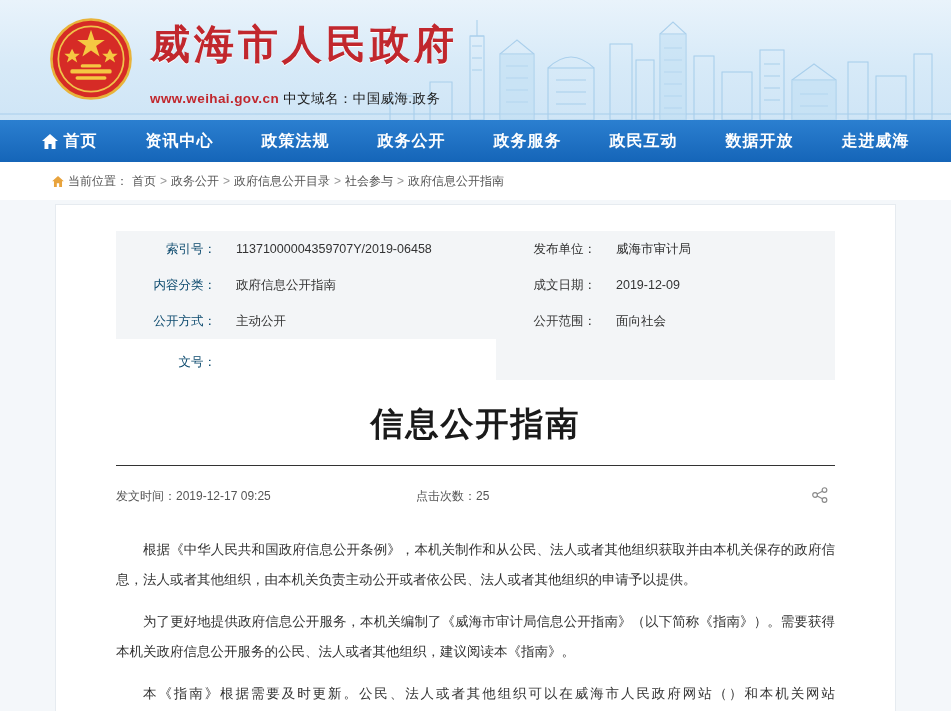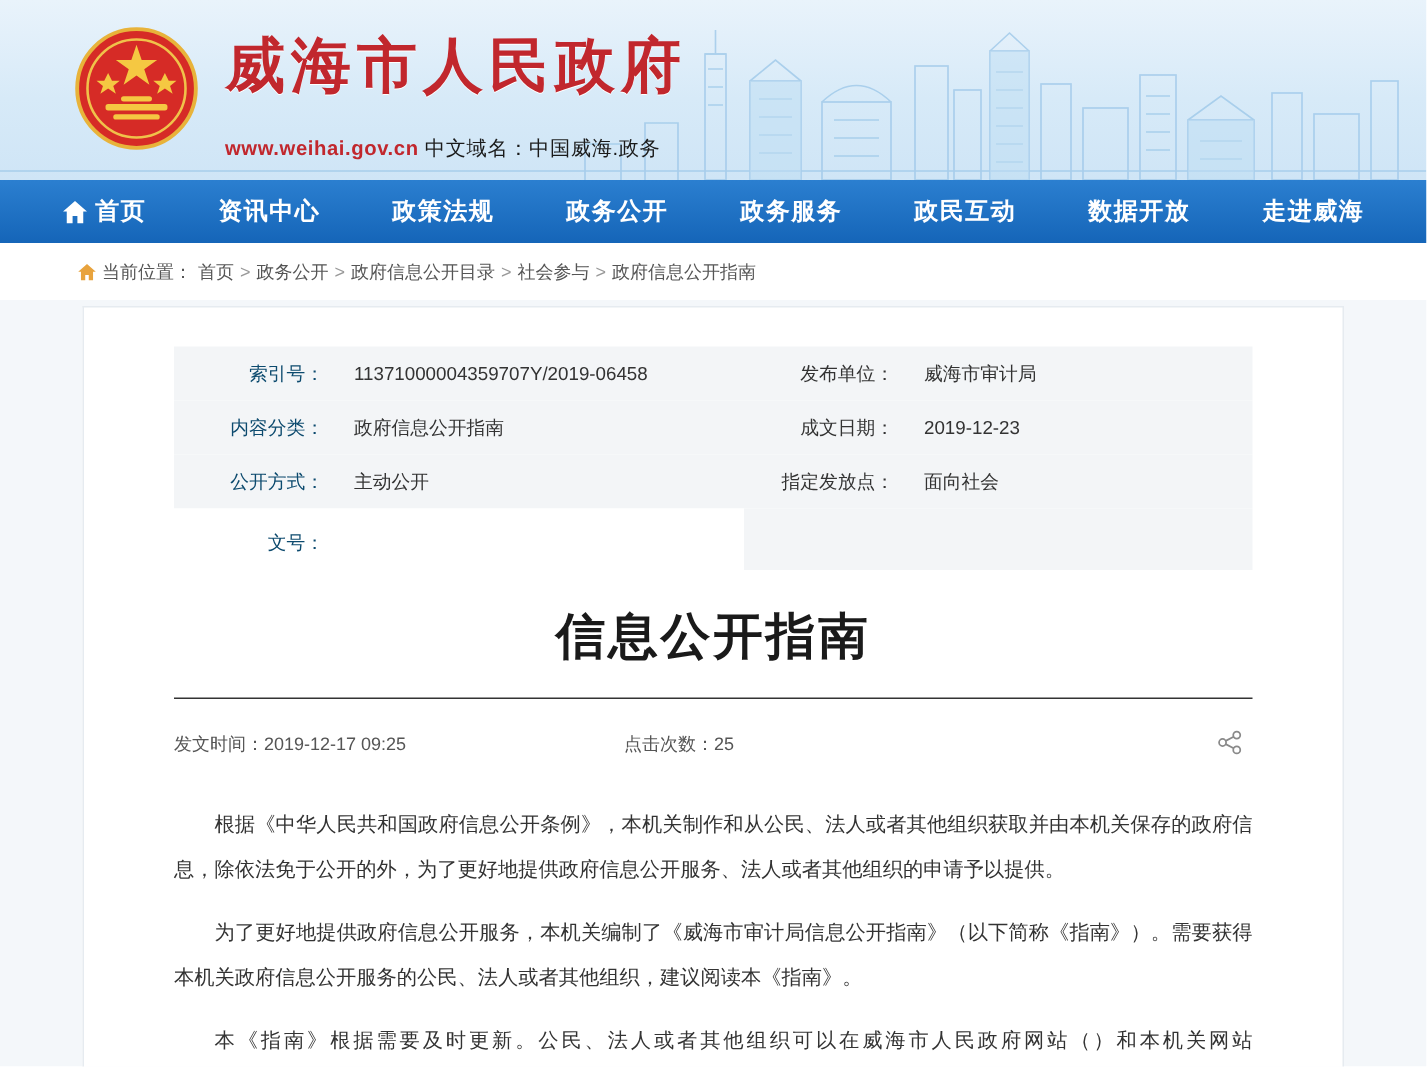--- a/index.html
+++ b/index.html
@@ -318,26 +318,26 @@
           <tr>
         <td class="lbl">索引号：</td>
         <td class="val">11371000004359707Y/2019-06458</td>
         <td class="lbl2">发布单位：</td>
         <td class="val2">威海市审计局</td>
       </tr>
       <tr>
         <td class="lbl">内容分类：</td>
         <td class="val">政府信息公开指南</td>
         <td class="lbl2">成文日期：</td>
-        <td class="val2">2019-12-23</td>
+        <td class="val2">2019-12-09</td>
       </tr>
       <tr>
         <td class="lbl">公开方式：</td>
         <td class="val">主动公开</td>
-        <td class="lbl2">指定发放点：</td>
+        <td class="lbl2">公开范围：</td>
         <td class="val2">面向社会</td>
       </tr>
       <tr class="last">
         <td class="lbl">文号：</td>
         <td class="val"></td>
         <td class="lbl2"></td>
         <td class="val2"></td>
       </tr>
     </tbody>
       </table>
@@ -354,21 +354,21 @@
             <circle cx="15" cy="4.5" r="2.6"></circle>
             <circle cx="4.5" cy="10" r="2.6"></circle>
             <circle cx="15" cy="15.5" r="2.6"></circle>
             <path d="M12.7 5.8 L6.8 8.8 M6.8 11.2 L12.7 14.2"></path>
           </g>
         </svg>
       </span>
     </div>
 
     <div class="article">
-      <p>根据《中华人民共和国政府信息公开条例》，本机关制作和从公民、法人或者其他组织获取并由本机关保存的政府信息，除依法免于公开的外，为了更好地提供政府信息公开服务、法人或者其他组织的申请予以提供。</p>
+      <p>根据《中华人民共和国政府信息公开条例》，本机关制作和从公民、法人或者其他组织获取并由本机关保存的政府信息，法人或者其他组织，由本机关负责主动公开或者依公民、法人或者其他组织的申请予以提供。</p>
       <p>为了更好地提供政府信息公开服务，本机关编制了《威海市审计局信息公开指南》（以下简称《指南》）。需要获得本机关政府信息公开服务的公民、法人或者其他组织，建议阅读本《指南》。</p>
       <p>
         <span>本《指南》根据需要及时更新。公民、法人或者其他组织可以在威海市人民政府网站（）和本机关网站（</span><a class="inline-link" href="#">http://sjj.weihai.gov.cn</a><span>）上查阅，也可以到本《指南》指定发放点（地址：威海市审计局办公室）领取。</span>
       </p>
     </div>
 
   </div>
 </div>
 
 </body></html>

